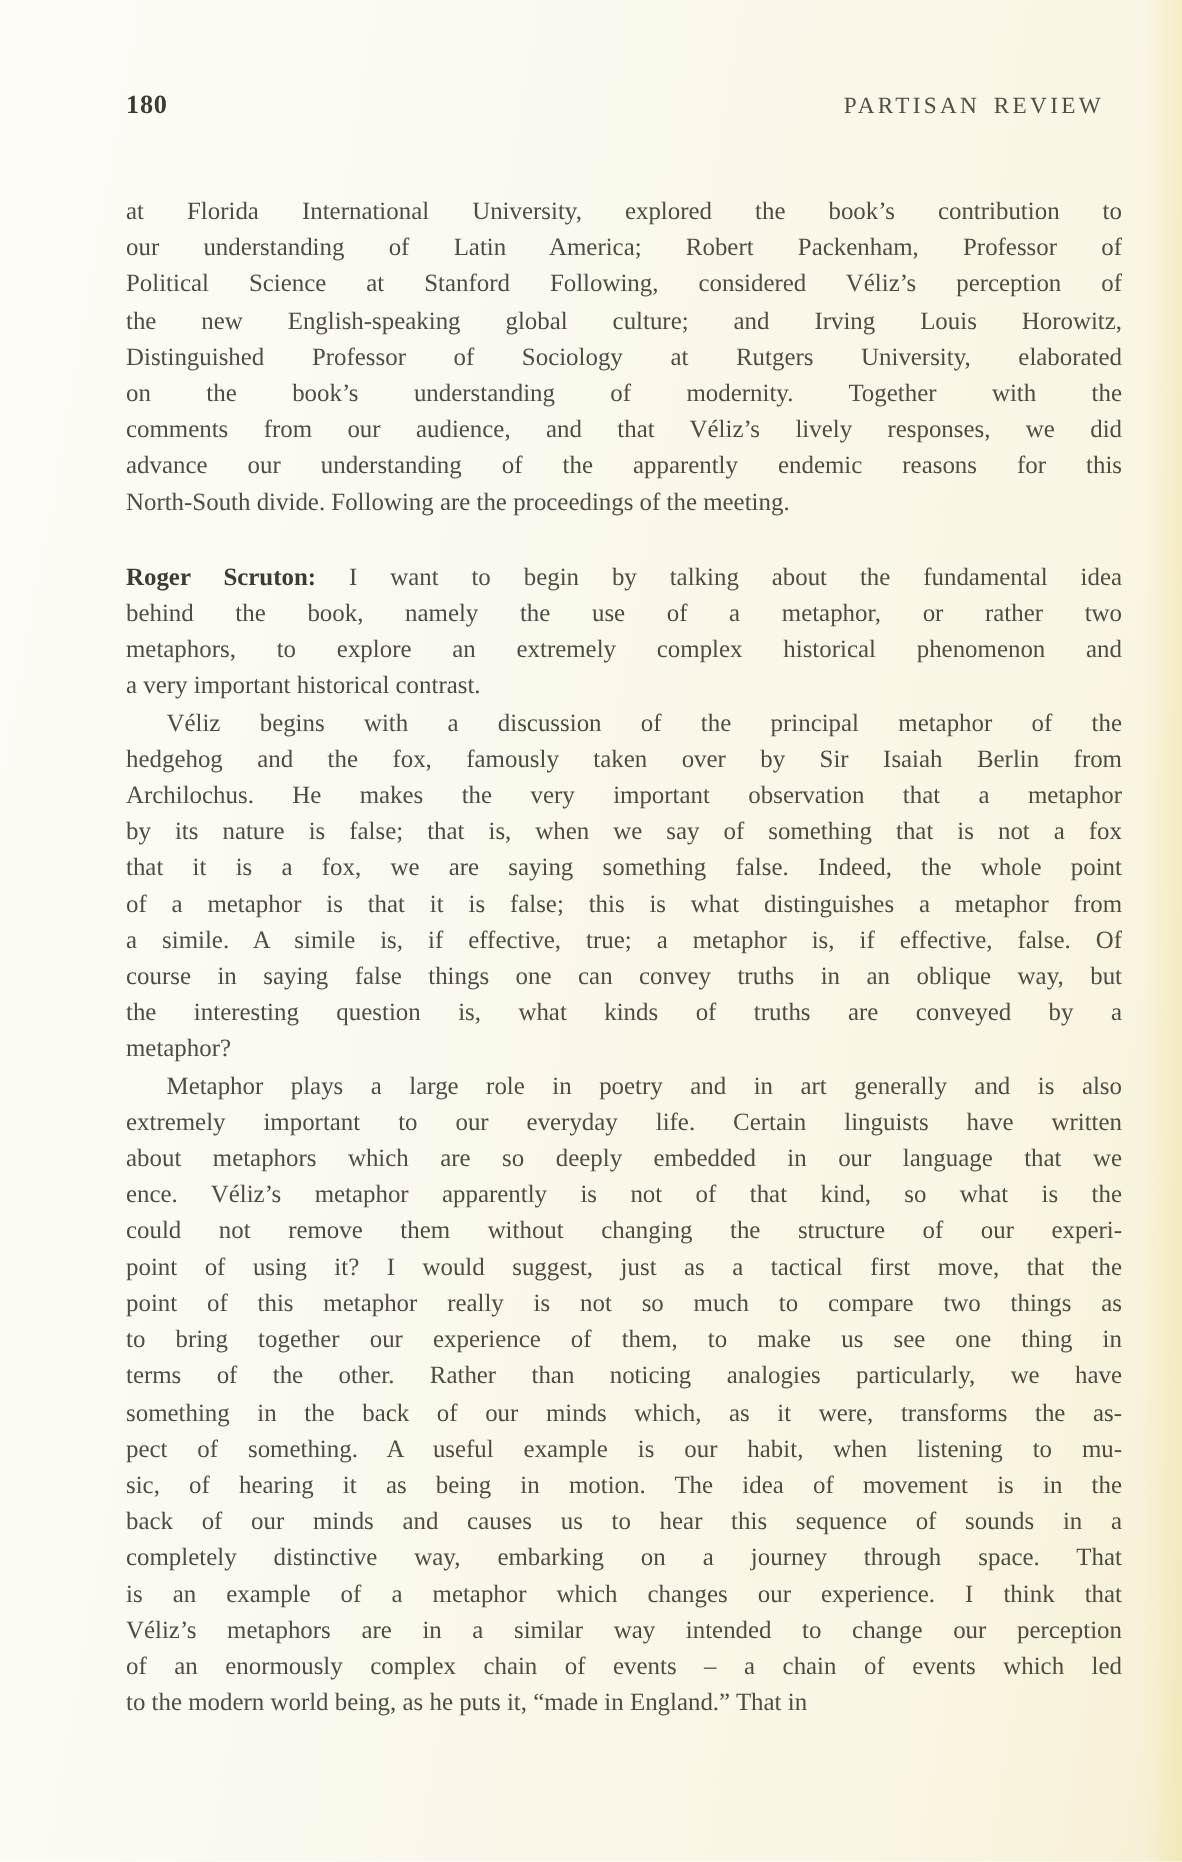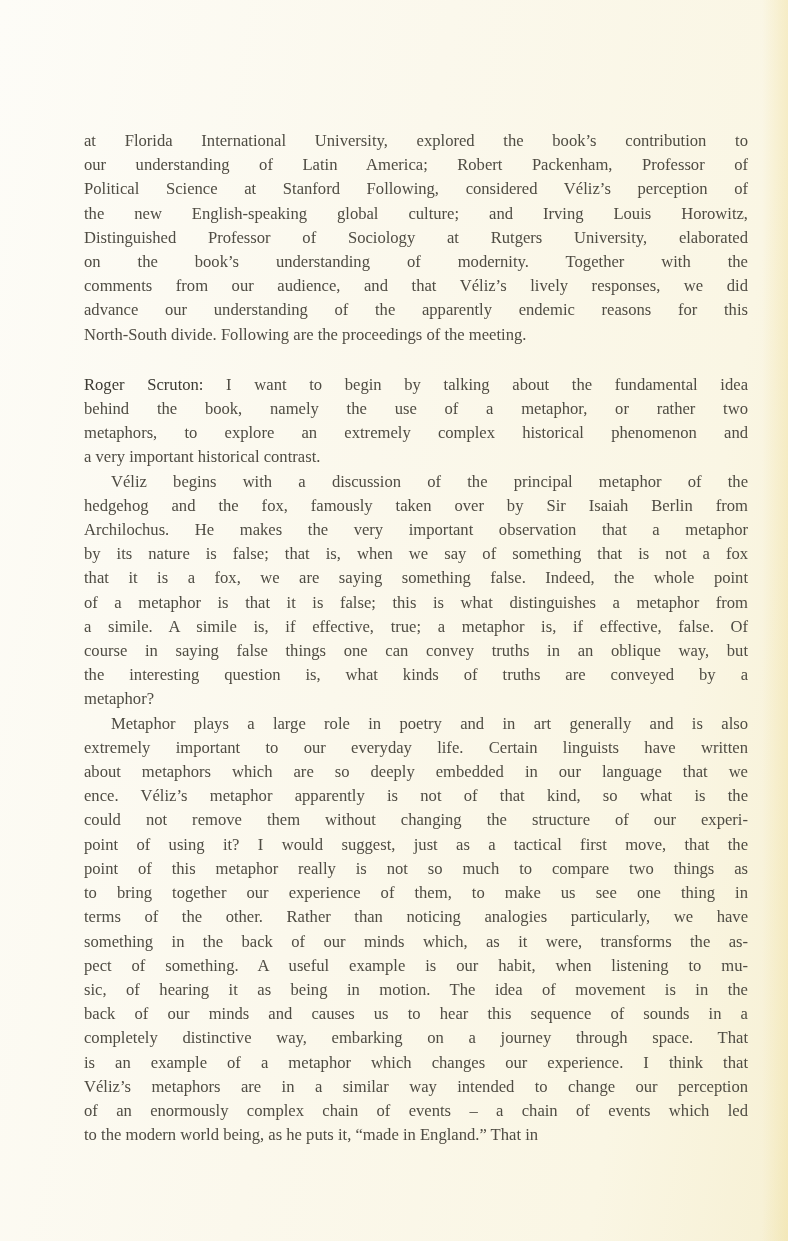--- a/index.html
+++ b/index.html
@@ -63,28 +63,32 @@
   .para { margin: 0; }
   .para.space-before { margin-top: 26px; }
   .line {
     text-align: justify;
     text-align-last: justify;
     white-space: normal;
   }
   .line.last { text-align-last: left; }
   .line.indent { text-indent: 27px; }
   .line b {
-    font-weight: normal;
+    font-weight: bold;
     color: #3c3a33;
   }
 </style>
 </head>
 <body>
 
 <div class="page">
+  <div class="header">
+    <span class="page-number">180</span>
+    <span class="journal-title">PARTISAN REVIEW</span>
+  </div>
   <div class="body-text">
       <div class="para">
         <div class="line">at Florida International University, explored the book’s contribution to</div>
         <div class="line">our understanding of Latin America; Robert Packenham, Professor of</div>
         <div class="line">Political Science at Stanford Following, considered Véliz’s perception of</div>
         <div class="line">the new English-speaking global culture; and Irving Louis Horowitz,</div>
         <div class="line">Distinguished Professor of Sociology at Rutgers University, elaborated</div>
         <div class="line">on the book’s understanding of modernity. Together with the</div>
         <div class="line">comments from our audience, and that Véliz’s lively responses, we did</div>
         <div class="line">advance our understanding of the apparently endemic reasons for this</div>

